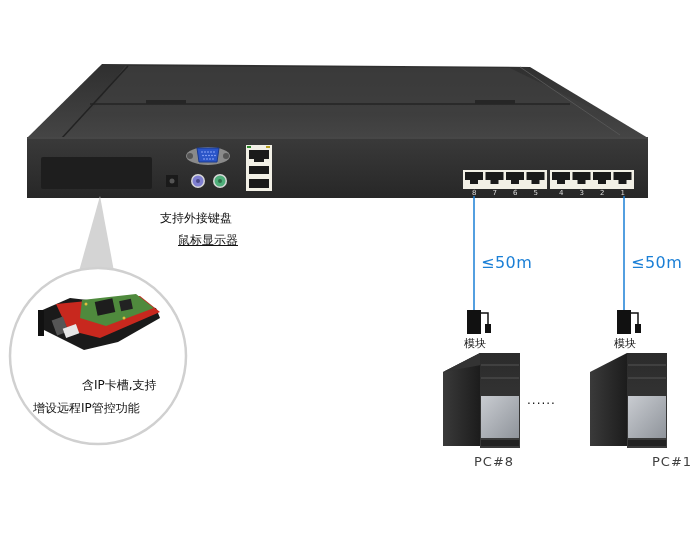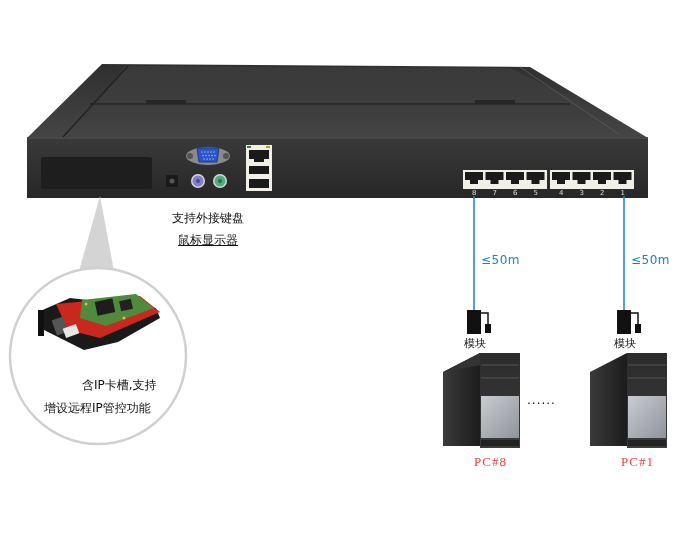--- a/index.html
+++ b/index.html
@@ -1,21 +1,21 @@
 <!DOCTYPE html>
 <html><head>
 <meta charset="utf-8">
 <style>
   html, body { margin:0; padding:0; background:#ffffff; }
   body { width:700px; height:547px; position:relative; overflow:hidden;
          font-family:"DejaVu Sans", sans-serif; }
   svg { position:absolute; left:0; top:0; }
   .lbl { position:absolute; color:#111; font-size:12px; white-space:nowrap; }
-  .blue { color:#1a7fd6; font-size:12px; position:absolute; white-space:nowrap; letter-spacing:0.5px; }
-  .pcl { position:absolute; font-size:13px; color:#ef4444; letter-spacing:1px;font-family:Liberation Serif, serif; }
+  .blue { color:#1a7fd6; font-size:16px; position:absolute; white-space:nowrap; letter-spacing:0.5px; }
+  .pcl { position:absolute; font-size:13px; color:#404040; letter-spacing:1px; }
   .port-num { position:absolute; font-size:7px; color:#ddd; font-family:"DejaVu Sans", sans-serif; }
 </style>
 </head>
 <body>
 
 <svg width="700" height="547" viewBox="0 0 700 547">
   <defs>
     <linearGradient id="face" x1="0" y1="0" x2="0" y2="1">
       <stop offset="0" stop-color="#3a3a3a"></stop>
       <stop offset="1" stop-color="#272727"></stop>
@@ -171,28 +171,28 @@
     <span class="port-num" style="left: 472px; top: 189px;">8</span>
     <span class="port-num" style="left: 492.5px; top: 189px;">7</span>
     <span class="port-num" style="left: 513px; top: 189px;">6</span>
     <span class="port-num" style="left: 533.5px; top: 189px;">5</span>
     <span class="port-num" style="left: 559px; top: 189px;">4</span>
     <span class="port-num" style="left: 579.5px; top: 189px;">3</span>
     <span class="port-num" style="left: 600px; top: 189px;">2</span>
     <span class="port-num" style="left: 620.5px; top: 189px;">1</span>
   </div>
 
-<div class="lbl" style="left:172px; top:210px;">支持外接键盘</div>
+<div class="lbl" style="left:160px; top:210px;">支持外接键盘</div>
 <div class="lbl" style="left:178px; top:232px;text-decoration:underline;">鼠标显示器</div>
 
 <div class="lbl" style="left:56px; top:377px;margin-left:26px;">含IP卡槽,支持</div>
-<div class="lbl" style="left:44px; top:400px;">增设远程IP管控功能</div>
+<div class="lbl" style="left:33px; top:400px;">增设远程IP管控功能</div>
 
 <div class="blue" style="left:481px; top:253px;">≤50m</div>
 <div class="blue" style="left:631px; top:253px;">≤50m</div>
 
 <div class="lbl" style="left:464px; top:336px; font-size:11px;">模块</div>
 <div class="lbl" style="left:614px; top:336px; font-size:11px;">模块</div>
 
 <div class="lbl" style="left:527px; top:393px; letter-spacing:1px;">......</div>
 
 <div class="pcl" style="left:474px; top:454px;">PC#8</div>
-<div class="pcl" style="left:621px; top:454px;text-align:right;">PC#1</div>
+<div class="pcl" style="left:652px; top:454px;text-align:right;">PC#1</div>
 
 </body></html>

